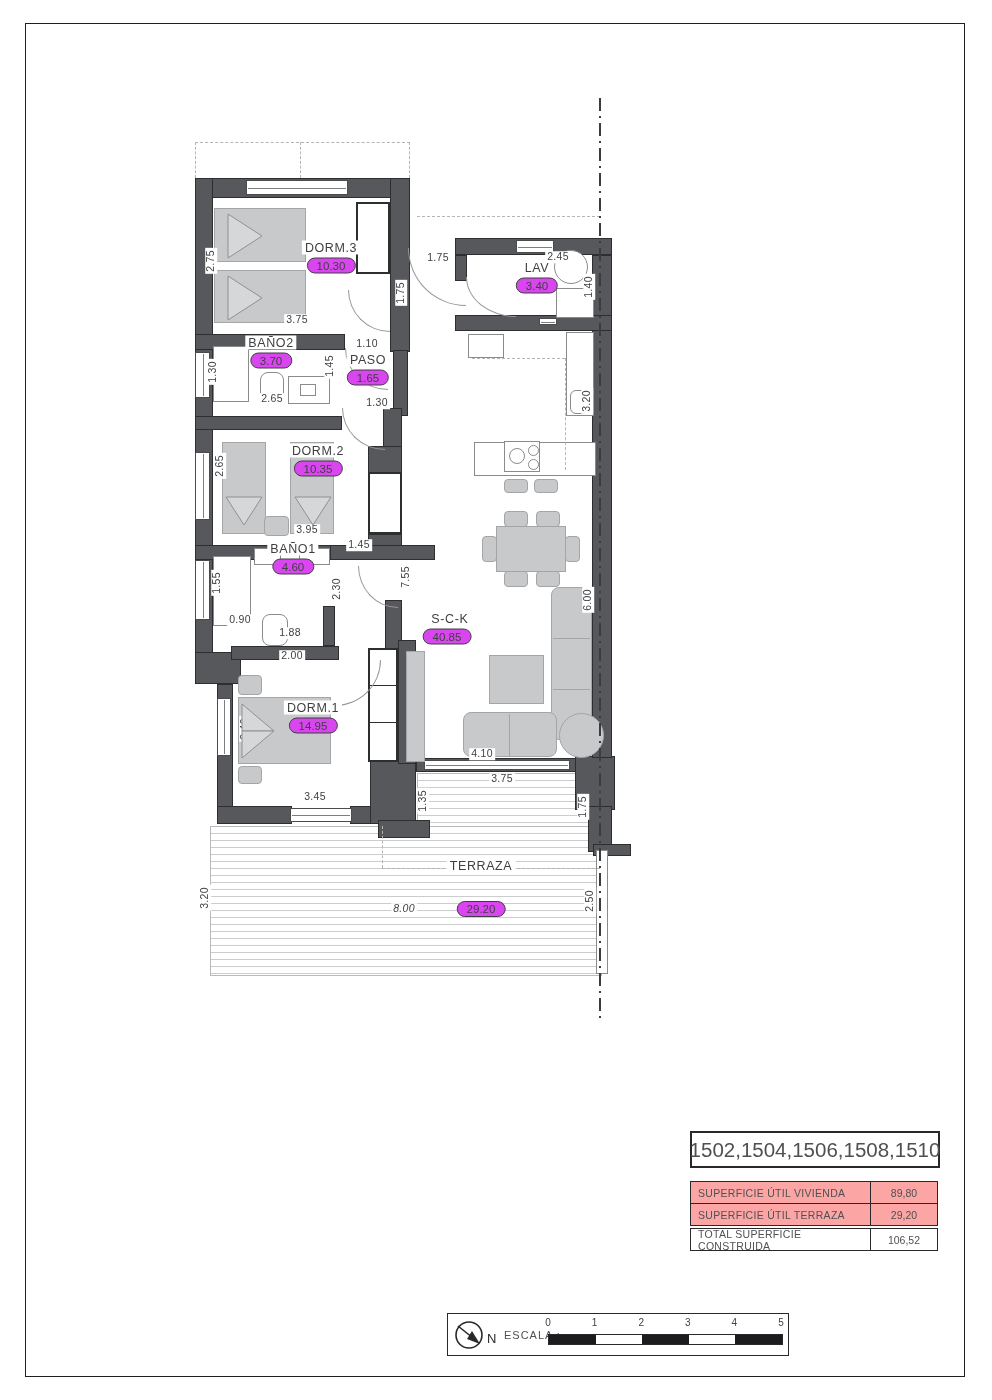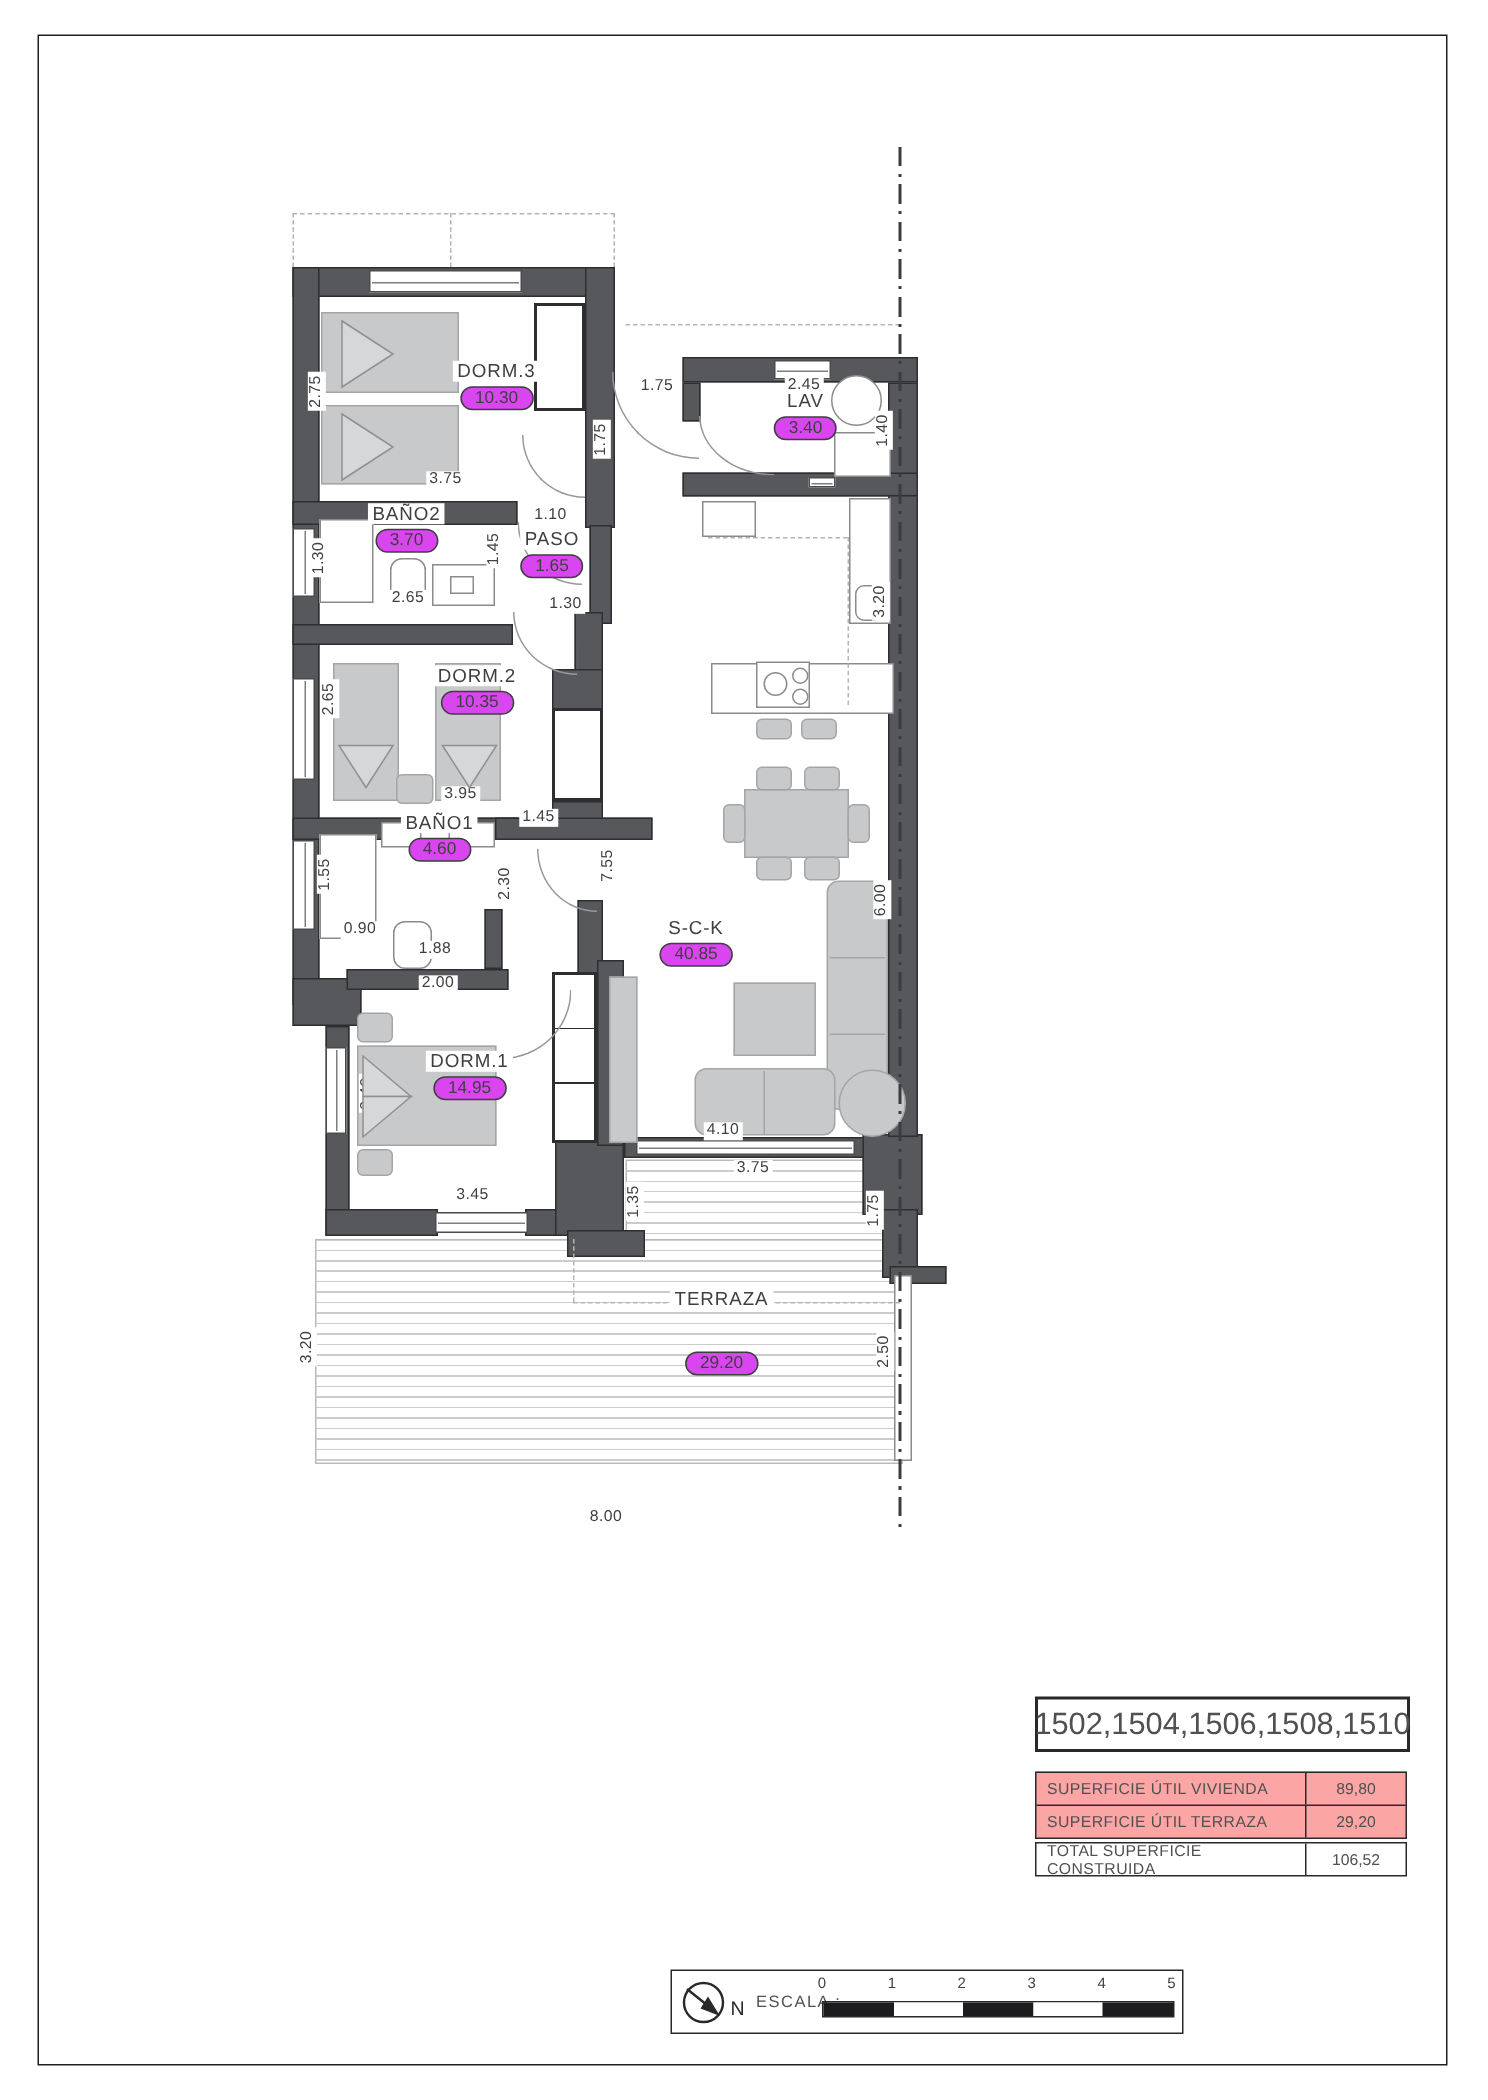--- a/index.html
+++ b/index.html
@@ -197,39 +197,39 @@
         <span class="area-box">1.65</span>
       </div>
       <div class="room-label" style="left: 318px; top: 460px;">
         <span class="room-name">DORM.2</span>
         <span class="area-box">10.35</span>
       </div>
       <div class="room-label" style="left: 293px; top: 558px;">
         <span class="room-name">BAÑO1</span>
         <span class="area-box">4.60</span>
       </div>
-      <div class="room-label" style="left: 464px; top: 628px;">
+      <div class="room-label" style="left: 447px; top: 628px; align-items: flex-end;">
         <span class="room-name">S-C-K</span>
         <span class="area-box">40.85</span>
       </div>
       <div class="room-label" style="left: 313px; top: 717px;">
         <span class="room-name">DORM.1</span>
         <span class="area-box">14.95</span>
       </div>
       <div class="room-label" style="left: 481px; top: 888px; gap: 28px;">
         <span class="room-name">TERRAZA</span>
         <span class="area-box">29.20</span>
       </div>
     </div>
   <div id="dims">
       <span class="dim rot" style="left: 211px; top: 261px;">2.75</span>
       <span class="dim" style="left: 297px; top: 320px;">3.75</span>
       <span class="dim" style="left: 438px; top: 258px;">1.75</span>
       <span class="dim rot" style="left: 401px; top: 293px;">1.75</span>
-      <span class="dim" style="left: 536px; top: 257px;">2.45</span>
+      <span class="dim" style="left: 558px; top: 257px;">2.45</span>
       <span class="dim rot" style="left: 589px; top: 287px;">1.40</span>
       <span class="dim rot" style="left: 213px; top: 372px;">1.30</span>
       <span class="dim" style="left: 272px; top: 399px;">2.65</span>
       <span class="dim rot" style="left: 330px; top: 366px;">1.45</span>
       <span class="dim" style="left: 367px; top: 344px;">1.10</span>
       <span class="dim" style="left: 377px; top: 403px;">1.30</span>
       <span class="dim rot" style="left: 587px; top: 401px;">3.20</span>
       <span class="dim rot" style="left: 220px; top: 466px;">2.65</span>
       <span class="dim" style="left: 307px; top: 530px;">3.95</span>
       <span class="dim" style="left: 359px; top: 545px;">1.45</span>
@@ -241,21 +241,21 @@
       <span class="dim" style="left: 292px; top: 656px;">2.00</span>
       <span class="dim rot" style="left: 588px; top: 600px;">6.00</span>
       <span class="dim rot" style="left: 245px; top: 729px;">3.40</span>
       <span class="dim" style="left: 315px; top: 797px;">3.45</span>
       <span class="dim" style="left: 482px; top: 754px;">4.10</span>
       <span class="dim rot" style="left: 423px; top: 801px;">1.35</span>
       <span class="dim" style="left: 502px; top: 779px;">3.75</span>
       <span class="dim rot" style="left: 583px; top: 807px;">1.75</span>
       <span class="dim rot" style="left: 205px; top: 898px;">3.20</span>
       <span class="dim rot" style="left: 590px; top: 901px;">2.50</span>
-      <span class="dim" style="left: 404px; top: 1012px;">8.00</span>
+      <span class="dim" style="left: 404px; top: 909px; font-style: italic;">8.00</span>
     </div>
 
   <div>
     <div class="tb-units">1502,1504,1506,1508,1510</div>
     <div class="tb-table">
       <div class="tb-row">
         <span class="tb-label">SUPERFICIE ÚTIL VIVIENDA</span>
         <span class="tb-value">89,80</span>
       </div>
       <div class="tb-row">

